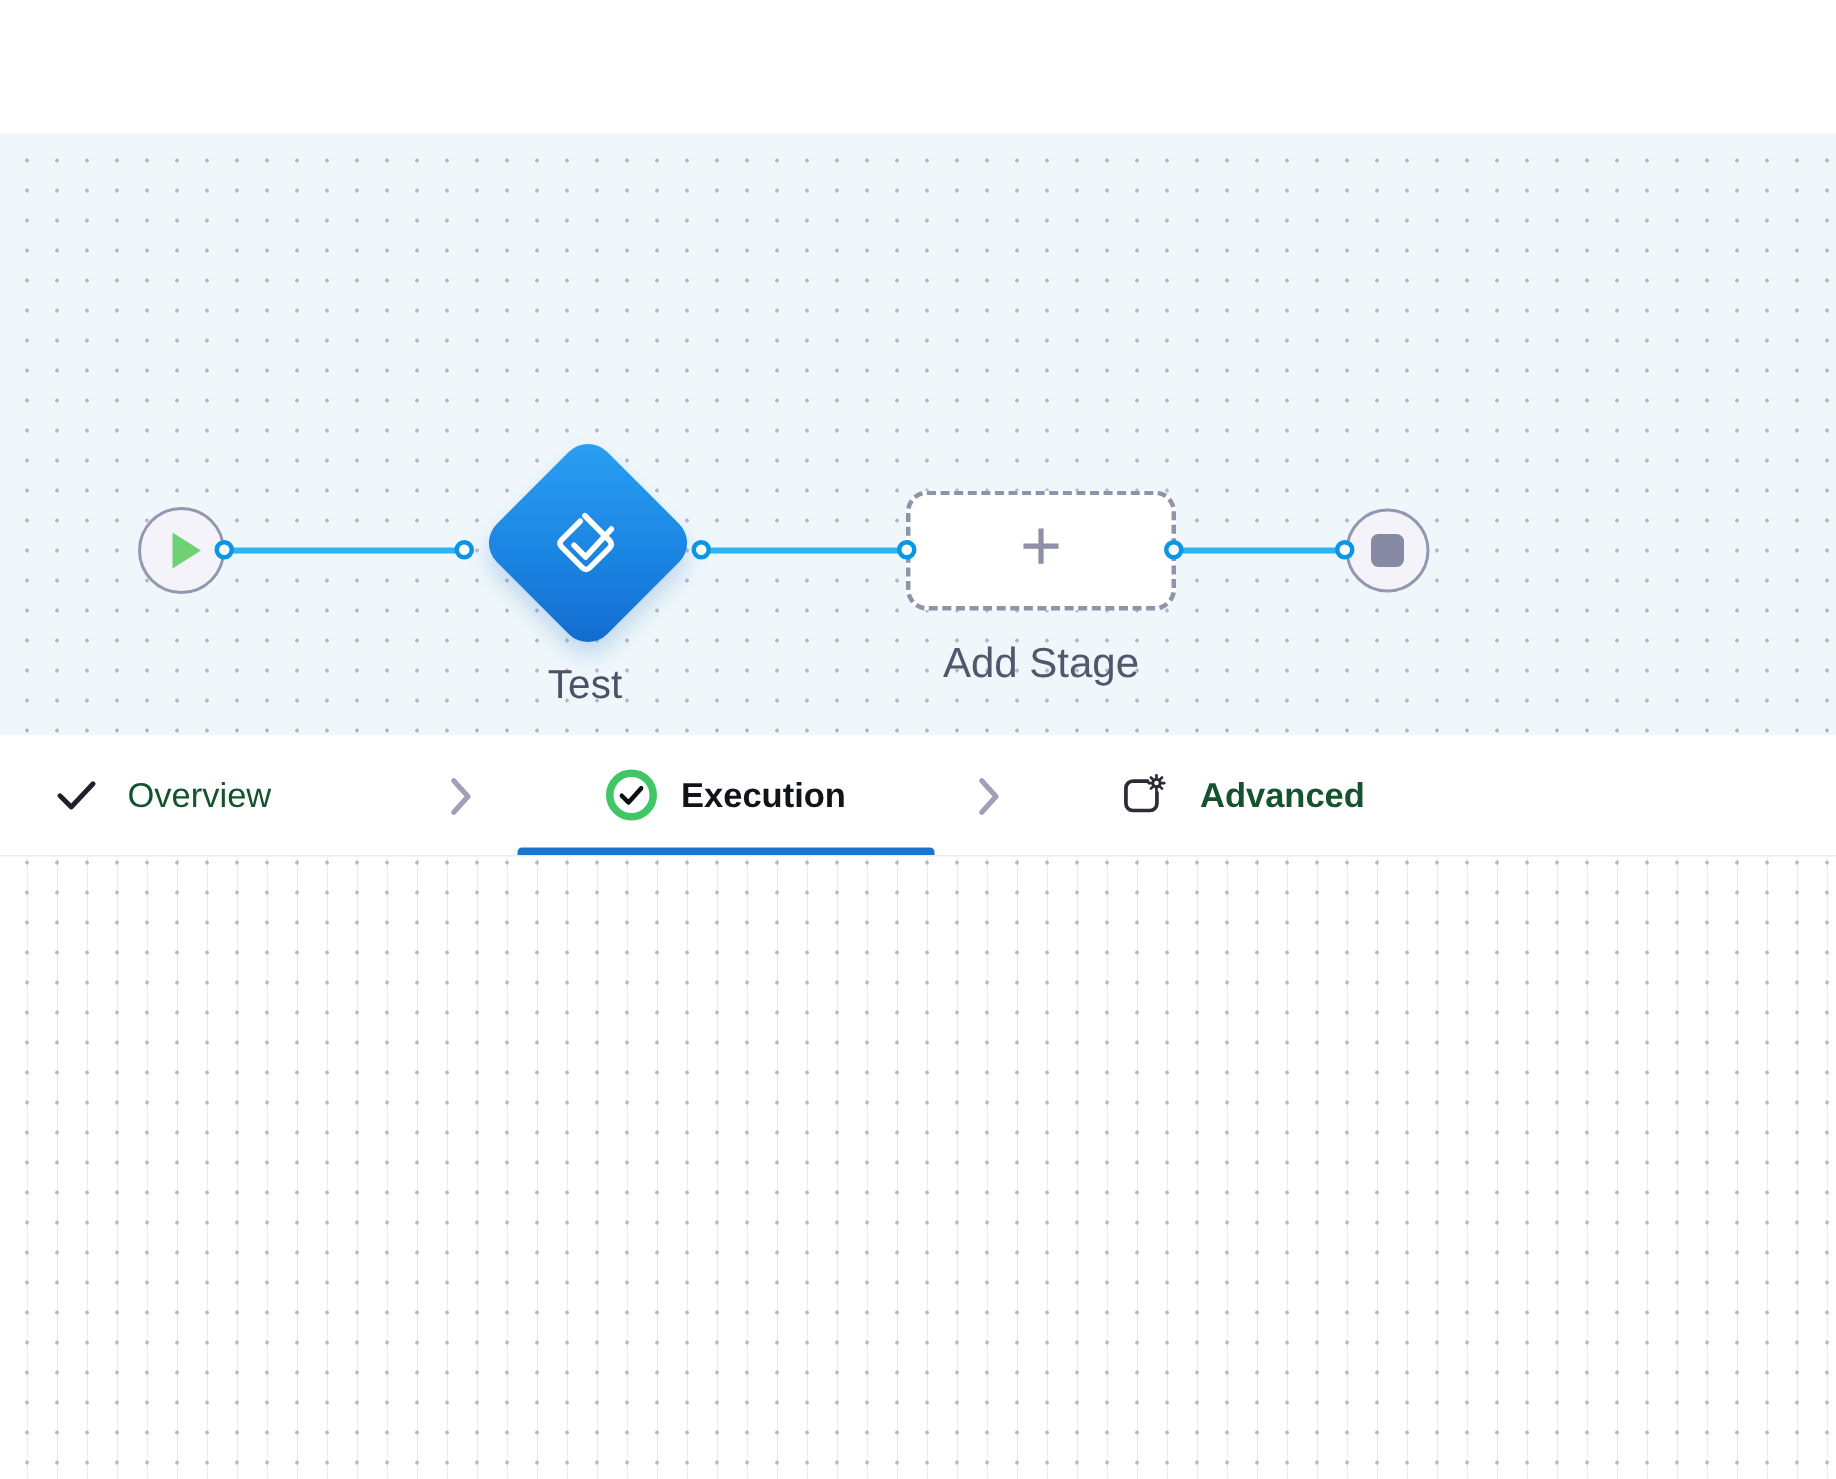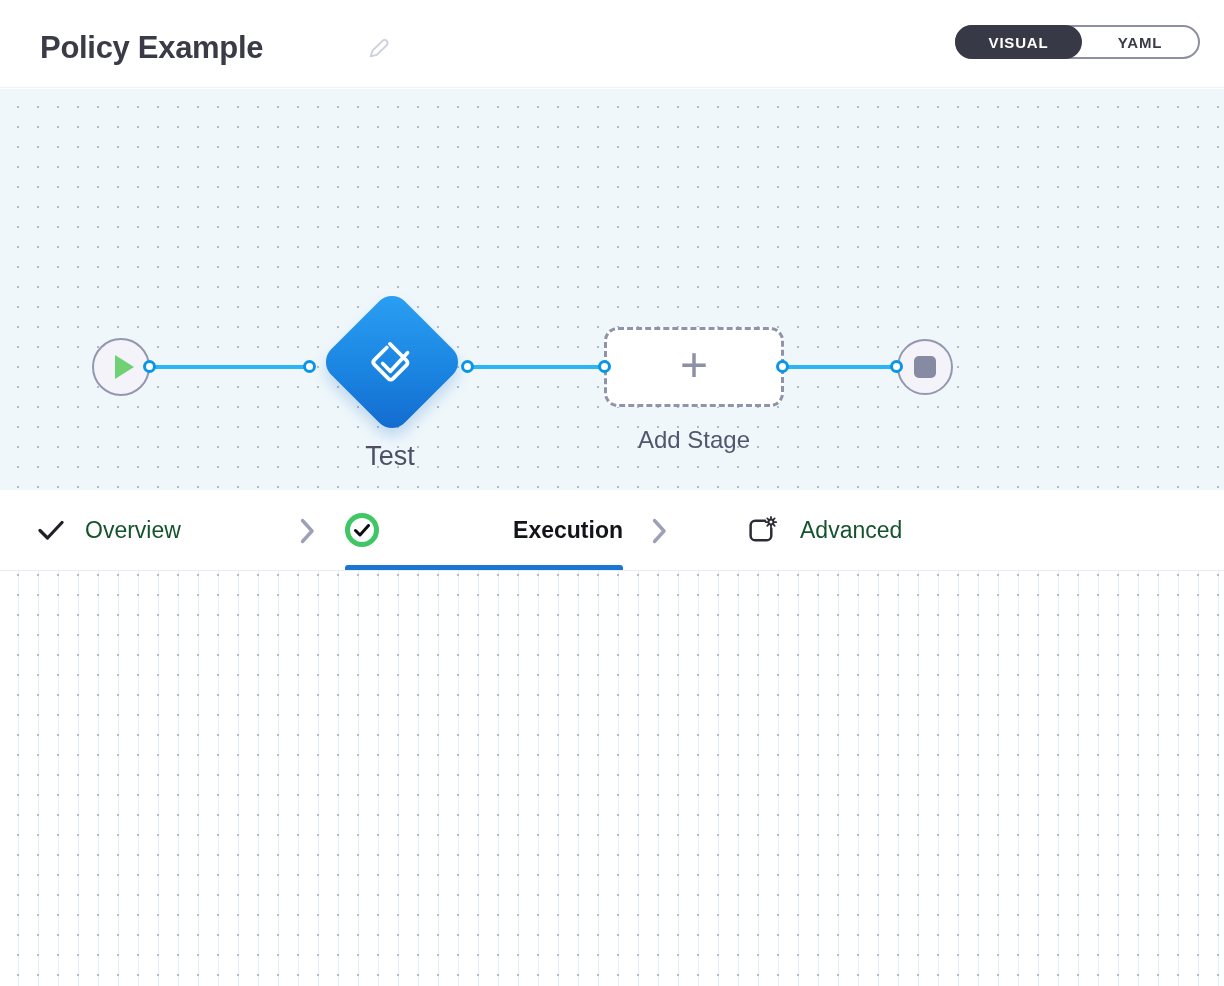--- a/index.html
+++ b/index.html
@@ -63,48 +63,36 @@
              z-index:3; cursor:pointer; }
   .plus { font-size:48px; font-weight:400; color:#8d90a6; line-height:1; margin-top:-4px; }
 
   
   .tabbar { position:absolute; left:0; top:490px; width:1224px; height:81px; background:#ffffff;
             border-bottom:1px solid #e9ecf2; z-index:6; }
   .tab { position:absolute; top:0; height:80px; display:flex; align-items:center; cursor:pointer; }
   .tab-label { font-size:23px; font-weight:500; color:#14532d; }
   .tab-overview { left:38px; }
   .tab-overview .tab-label { margin-left:21px; }
-  .tab-execution { left:345px; width:278px; justify-content:space-between; }
+  .tab-execution { left:345px; width:278px; justify-content:center; }
   .tab-execution .tab-label { margin-left:16px; font-weight:700; color:#131419; }
   .tab-execution::after { content:""; position:absolute; left:0; bottom:0; width:278px; height:5px;
                           background:#1a76d3; border-radius:3px 3px 0 0; }
   .tab-advanced { left:747px; }
-  .tab-advanced .tab-label { margin-left:22px; }
+  .tab-advanced .tab-label { margin-left:22px;font-weight:bold; }
   .tab-chevron { position:absolute; top:28px; }
   .chev-1 { left:300px; } .chev-2 { left:652px; }
   .exec-circle { width:34px; height:34px; border-radius:50%; border:5px solid #3ec764;
                  background:#fff; display:flex; align-items:center; justify-content:center; }
 </style>
 </head>
 <body>
 
 <div class="screen">
 
-  <div class="header">
-    <div class="page-title">Policy Example</div>
-    <div class="edit-icon">
-      <svg width="25" height="25" viewBox="0 0 24 24" fill="none" stroke="#ccd0dd" stroke-width="1.8" stroke-linejoin="round" stroke-linecap="round">
-        <path d="M4.5 19.5 L6.3 14.1 L15.8 4.6 C16.9 3.5 18.8 3.5 19.9 4.6 C21 5.7 21 7.6 19.9 8.7 L10.4 18.2 L4.5 19.5 Z"></path>
-      </svg>
-    </div>
-    <div class="view-toggle">
-      <div class="toggle-visual">VISUAL</div>
-      <div class="toggle-yaml">YAML</div>
-    </div>
-  </div>
 
   <div class="canvas-stage">
 
     <div class="endpoint" style="left:92px; top:249px; width:58px; height:58px;">
       <div class="play-tri"></div>
     </div>
 
     <div class="edge" style="left:150px; top:276px; width:160px;"></div>
     <div class="port" style="left:143px; top:271px;"></div>
     <div class="port" style="left:303px; top:271px;"></div>
@@ -119,21 +107,21 @@
     </div>
     <div class="node-label" style="left:315px; top:352px; width:150px;">Test</div>
 
     <div class="edge" style="left:468px; top:276px; width:137px;"></div>
     <div class="port" style="left:461px; top:271px;"></div>
     <div class="port" style="left:598px; top:271px;"></div>
 
     <div class="add-box" style="left:604px; top:238px; width:180px; height:80px; border-radius:14px;">
       <span class="plus">+</span>
     </div>
-    <div class="node-label" style="left:604px; top:337px; width:180px; color:#53566c; font-size:24px;">Add Stage</div>
+    <div class="node-label" style="left:604px; top:337px; width:180px; color:#53566c; font-size:28px;">Add Stage</div>
 
     <div class="edge" style="left:783px; top:276px; width:114px;"></div>
     <div class="port" style="left:776px; top:271px;"></div>
     <div class="port" style="left:890px; top:271px;"></div>
 
     <div class="endpoint" style="left:897px; top:250px; width:56px; height:56px;">
       <div class="stop-sq"></div>
     </div>
   </div>
 

